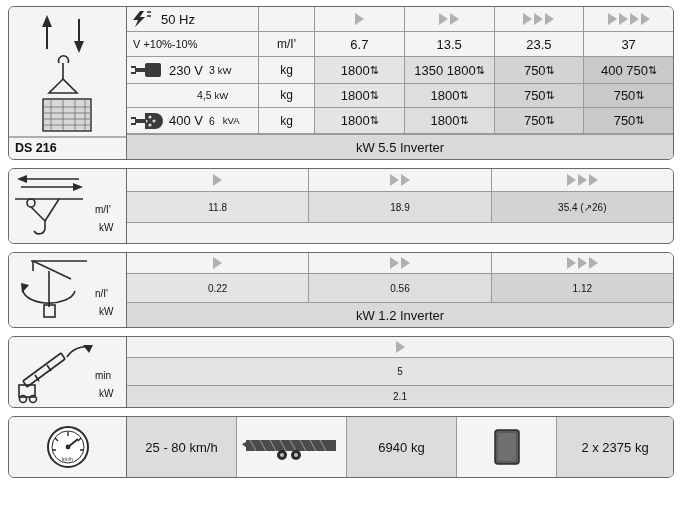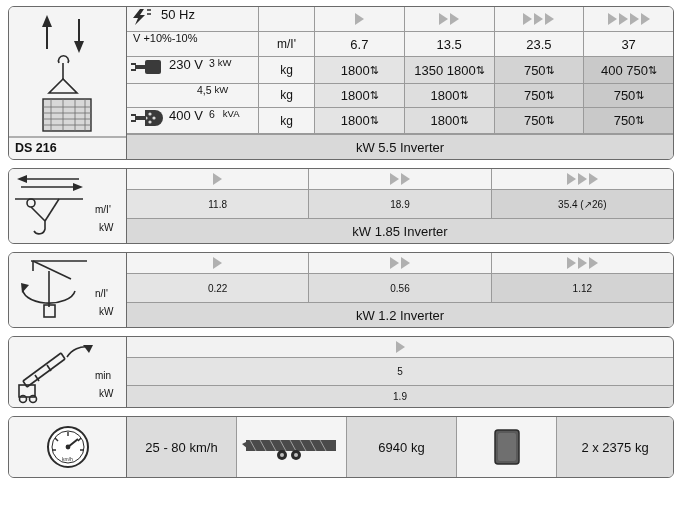--- a/index.html
+++ b/index.html
@@ -9,21 +9,21 @@
   .panel{border:1px solid #6a6a6a;border-radius:6px;background:#f2f2f2;box-sizing:border-box;overflow:hidden;margin-bottom:8px;}
   .sep{border-right:1px solid #9a9a9a;}
   .btm{border-bottom:1px solid #9a9a9a;}
 
   
   .p1{display:flex;height:152px;}
   .p1-left{width:118px;border-right:1px solid #6a6a6a;background:#f4f4f4;position:relative;box-sizing:border-box;}
   .p1-left .label{position:absolute;left:6px;bottom:4px;font-size:12.5px;font-weight:bold;}
   .p1-right{flex:1;display:flex;flex-direction:column;}
   .p1-hdr{display:flex;height:26px;}
-  .col-icon{width:132px;box-sizing:border-box;display:flex;align-items:flex-start;padding-left:4px;}
+  .col-icon{width:132px;box-sizing:border-box;display:flex;align-items:center;padding-left:4px;}
   .col-unit{width:56px;box-sizing:border-box;display:flex;align-items:center;justify-content:center;font-size:12px;}
   .spd{flex:1;box-sizing:border-box;display:flex;align-items:center;justify-content:center;}
   .sh1{background:#e4e4e4;}
   .sh2{background:#dedede;}
   .sh3{background:#d3d3d3;}
   .sh4{background:#c9c9c9;}
   .hdrcell{background:#f4f4f4;}
   .footer-bar{height:26px;display:flex;align-items:center;justify-content:center;background:#d9d9d9;border-top:1px solid #9a9a9a;font-size:13px;}
 
   .tri{width:0;height:0;border-top:6px solid transparent;border-bottom:6px solid transparent;border-left:9px solid #b0b0b0;margin:0 1px;}
@@ -257,21 +257,20 @@
               <div class="tri"></div>
               <div class="tri"></div>
               <div class="tri"></div>
             </div>
         </div>
         <div class="p2row-v btm">
           <div class="third sep sh1">11.8</div>
           <div class="third sep sh2">18.9</div>
           <div class="third sh3">35.4 (↗26)</div>
         </div>
-        <div class="footer-bar" style="border-top:none;">kW  1.85   Inverter</div>
       </div>
     </div>
   </div>
 
   <div class="panel">
     <div class="pbody" style="height:74px;">
       <div class="picon">
         <svg class="ico" width="118" height="72" viewBox="0 0 118 72">
           <g stroke="#2b2b2b" stroke-width="1.6" fill="none">
             <line x1="22" y1="8" x2="78" y2="8"></line>
@@ -333,21 +332,21 @@
         </svg>
       </div>
       <div class="pright">
         <div class="p2row-h btm tri-wrap" style="justify-content:center;">
           <div class="tri"></div>
         </div>
         <div class="p2row-v btm">
           <div class="third sh1" style="flex:1;">5</div>
         </div>
         <div class="p2row-v" style="height:24px;">
-          <div class="third sh2" style="flex:1;">1.9</div>
+          <div class="third sh2" style="flex:1;">2.1</div>
         </div>
       </div>
     </div>
   </div>
 
   <div class="panel">
     <div class="p5">
       <div class="c" style="width:118px;border-right:1px solid #6a6a6a;background:#f4f4f4;">
         <svg width="56" height="50" viewBox="0 0 56 50">
           <circle cx="28" cy="25" r="20" fill="#ffffff" stroke="#2b2b2b" stroke-width="2"></circle>

